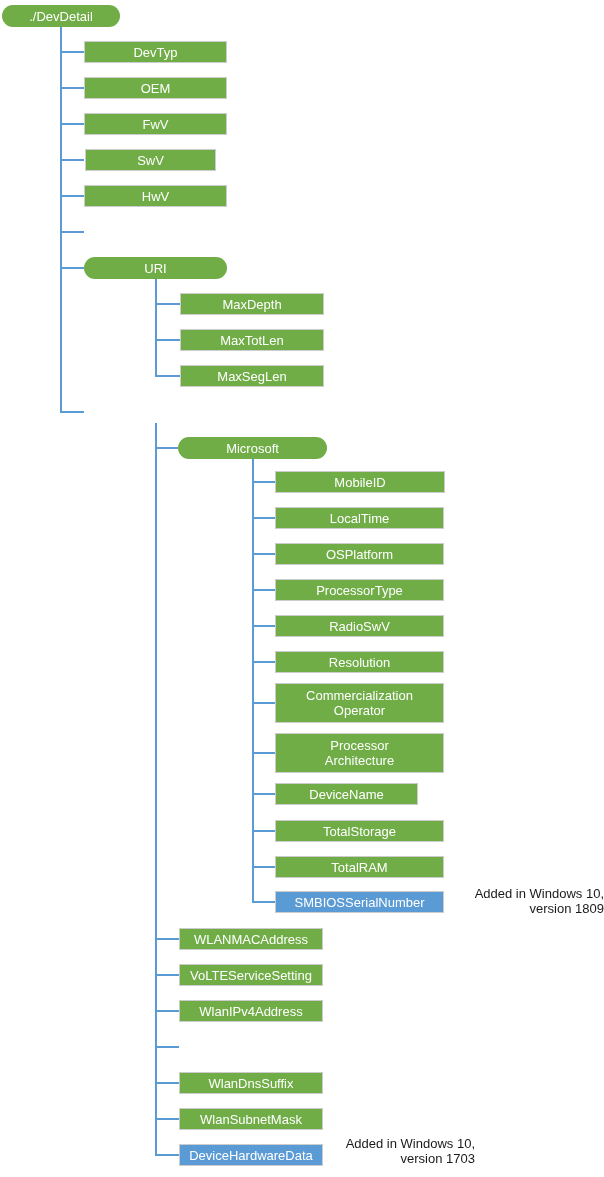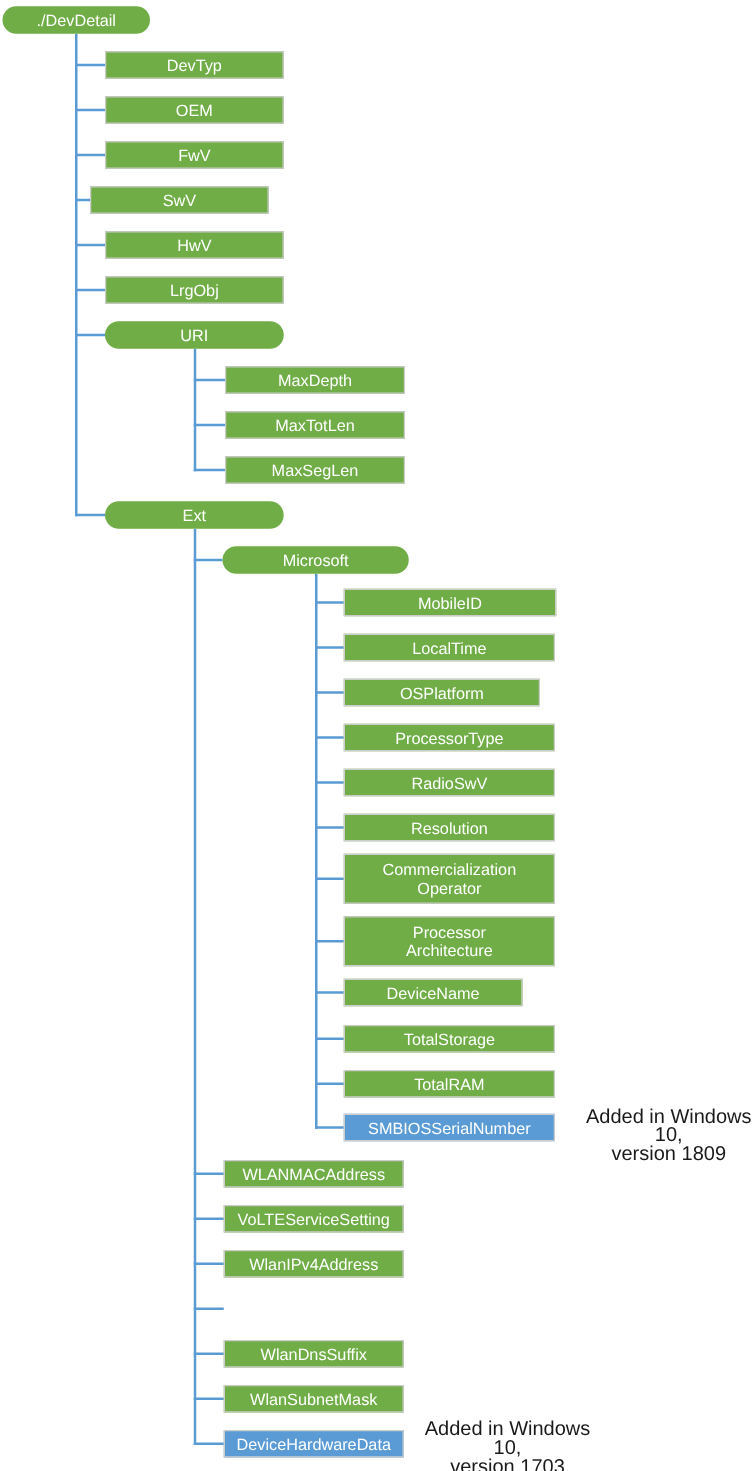--- a/index.html
+++ b/index.html
@@ -21,21 +21,21 @@
     border:1px solid var(--border);box-sizing:border-box;text-align:center;
   }
   .node.pill{border-radius:11px;border:none;justify-content:center;}
   .node.blue{background:var(--blue);}
   .node.tall{height:40px;}
   .node.tall .lbl{max-width:130px;}
   .lbl{display:inline-block;}
   .vline{position:absolute;width:2px;background:var(--line);}
   .hline{position:absolute;height:2px;background:var(--line);}
   .annotation{
-    position:absolute;color:var(--anntext);font-size:16px;line-height:15px;text-align:center;
+    position:absolute;color:var(--anntext);font-size:13px;line-height:15px;text-align:right;
   }
 </style>
 </head>
 <body>
 
 <div class="canvas">
 
   <div class="vline" style="left:60px;top:27px;height:386px"></div>
   <div class="vline" style="left:155px;top:279px;height:98px"></div>
   <div class="vline" style="left:155px;top:423px;height:733px"></div>
@@ -82,57 +82,51 @@
 
   <div class="node" style="left:84px;top:41px;width:143px">
       <span class="lbl">DevTyp</span>
     </div>
   <div class="node" style="left:84px;top:77px;width:143px">
       <span class="lbl">OEM</span>
     </div>
   <div class="node" style="left:84px;top:113px;width:143px">
       <span class="lbl">FwV</span>
     </div>
-  <div class="node" style="left:72px;top:149px;width:143px">
+  <div class="node" style="left:85px;top:149px;width:131px">
       <span class="lbl">SwV</span>
     </div>
   <div class="node" style="left:84px;top:185px;width:143px">
       <span class="lbl">HwV</span>
-    </div>
-  <div class="node" style="left:84px;top:221px;width:143px">
-      <span class="lbl">LrgObj</span>
     </div>
 
   <div class="node pill" style="left:84px;top:257px;width:143px">
       <span class="lbl">URI</span>
     </div>
   <div class="node" style="left:180px;top:293px;width:144px">
       <span class="lbl">MaxDepth</span>
     </div>
   <div class="node" style="left:180px;top:329px;width:144px">
       <span class="lbl">MaxTotLen</span>
     </div>
   <div class="node" style="left:180px;top:365px;width:144px">
       <span class="lbl">MaxSegLen</span>
     </div>
 
-  <div class="node pill" style="left:84px;top:401px;width:143px">
-      <span class="lbl">Ext</span>
-    </div>
   <div class="node pill" style="left:178px;top:437px;width:149px">
       <span class="lbl">Microsoft</span>
     </div>
 
   <div class="node" style="left:275px;top:471px;width:170px">
       <span class="lbl">MobileID</span>
     </div>
   <div class="node" style="left:275px;top:507px;width:169px">
       <span class="lbl">LocalTime</span>
     </div>
-  <div class="node" style="left:275px;top:543px;width:157px">
+  <div class="node" style="left:275px;top:543px;width:169px">
       <span class="lbl">OSPlatform</span>
     </div>
   <div class="node" style="left:275px;top:615px;width:169px">
       <span class="lbl">RadioSwV</span>
     </div>
   <div class="node" style="left:275px;top:579px;width:169px">
       <span class="lbl">ProcessorType</span>
     </div>
   <div class="node" style="left:275px;top:651px;width:169px">
       <span class="lbl">Resolution</span>

